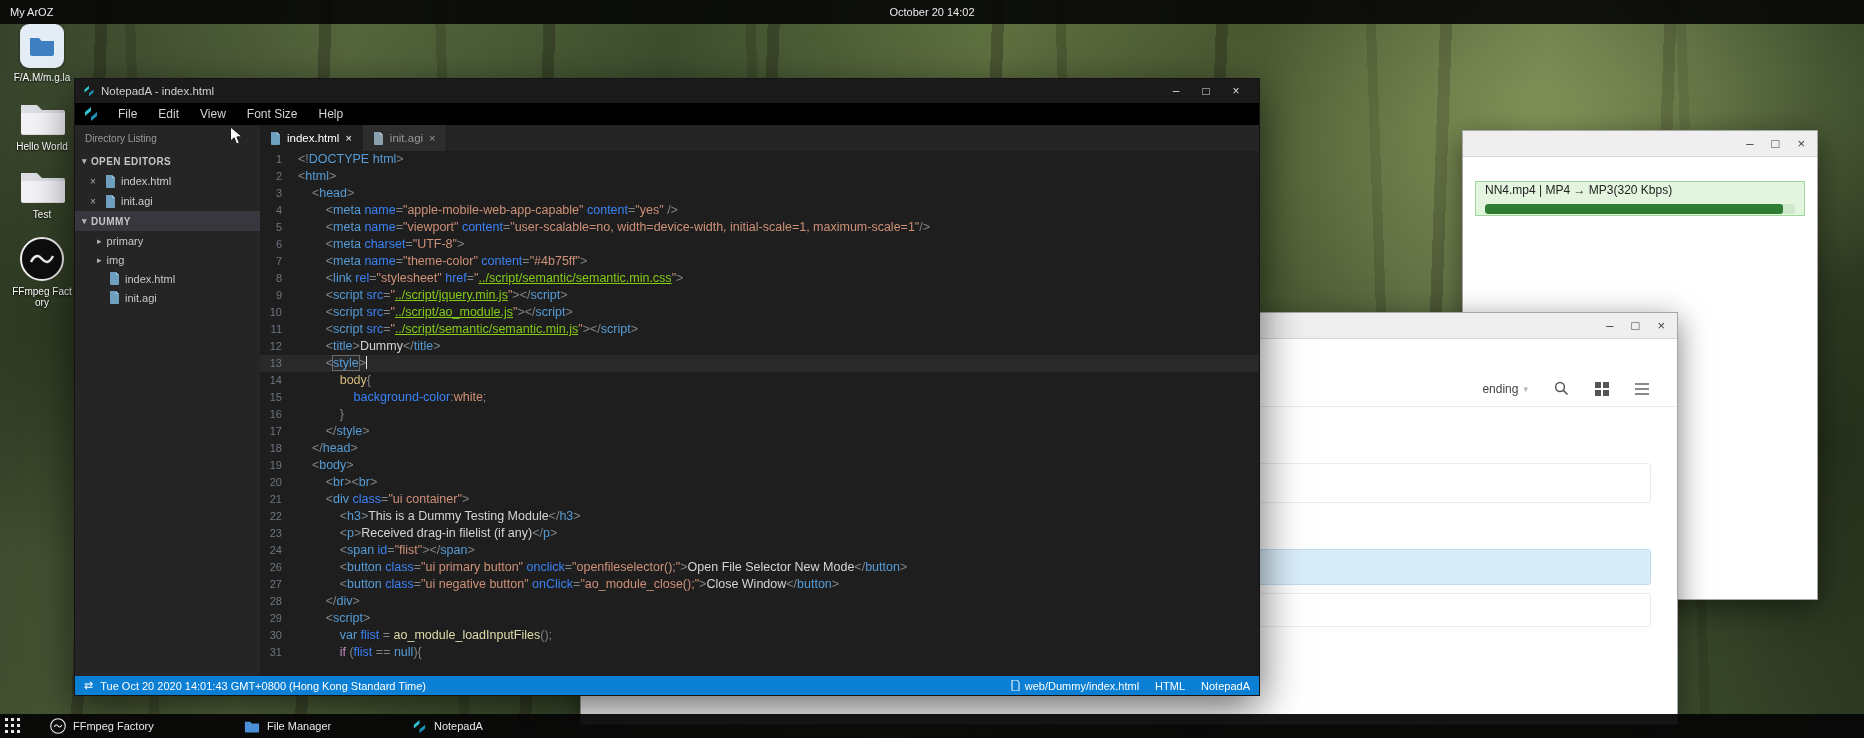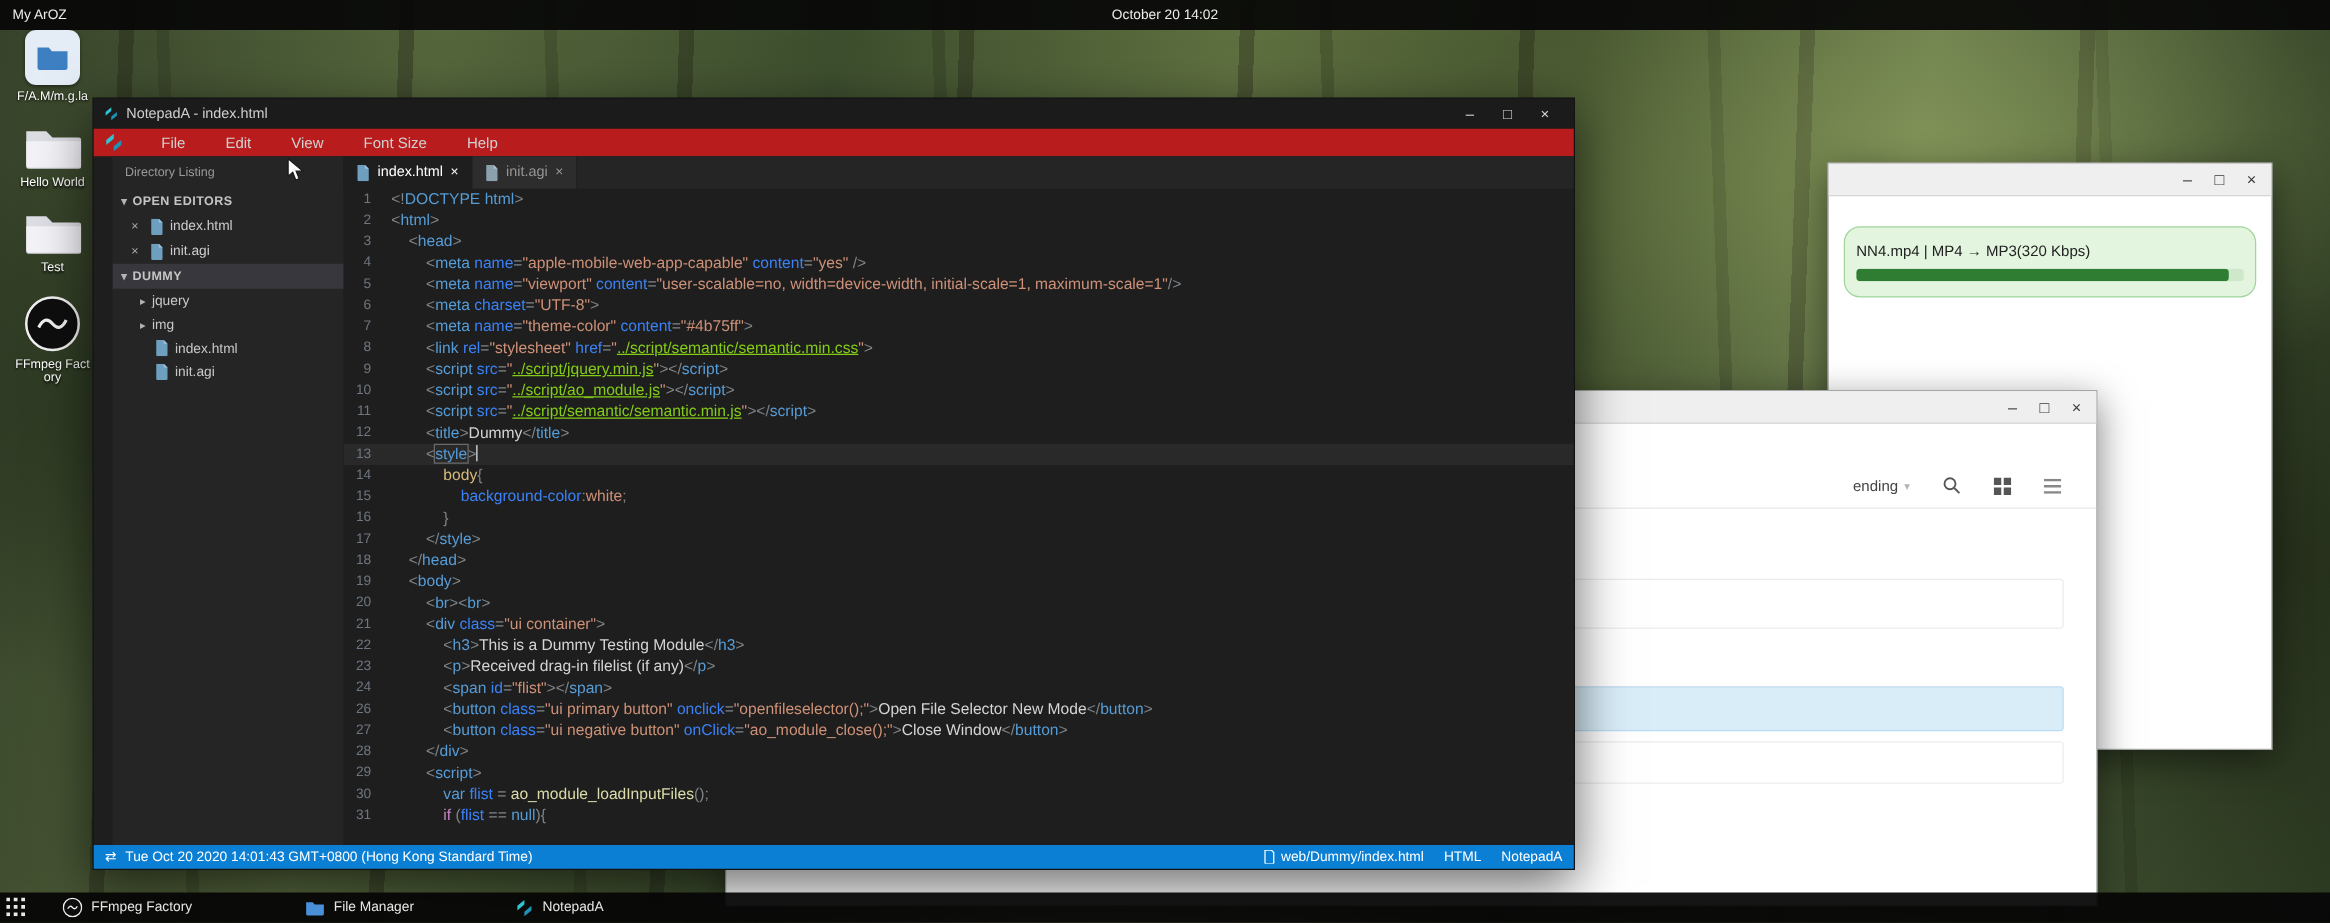--- a/index.html
+++ b/index.html
@@ -29,44 +29,44 @@
   .dlabel{color:#fff;font-size:10px;text-align:center;text-shadow:0 1px 2px #000;max-width:62px;word-break:break-all;line-height:1.15;}
   .tile{width:44px;height:44px;background:#e4ecf6;border-radius:9px;display:flex;align-items:center;justify-content:center;box-shadow:0 1px 3px rgba(0,0,0,.4);}
 
   
   .window{position:absolute;box-shadow:0 8px 28px rgba(0,0,0,.5);border:1px solid rgba(0,0,0,.35);}
   .lt-titlebar{height:26px;background:#efefef;border-bottom:1px solid #d6d6d6;display:flex;align-items:center;justify-content:flex-end;gap:18px;padding:0 12px;color:#3a3a3a;font-size:13px;}
   .lt-titlebar .wc{cursor:pointer;line-height:1;}
 
   
   .win-ffmpeg{left:1462px;top:130px;width:356px;height:470px;background:#fff;z-index:2;}
-  .green-box{margin:24px 12px 0;background:#e3f5df;border:1px solid #9fd49b;border-radius:13px;padding:12px 9px;}
+  .green-box{margin:24px 12px 0;background:#e3f5df;border:1px solid #9fd49b;border-radius:0;padding:1px 9px;}
   .green-box .job{font-size:12px;color:#222;white-space:nowrap;overflow:hidden;}
   .progress-track{margin-top:7px;height:10px;background:#cfe7cb;border-radius:3px;overflow:hidden;}
   .progress-fill{height:100%;width:96%;background:var(--progress-green,#2e7d32);border-radius:3px;}
 
   
   .win-fm{left:580px;top:312px;width:1098px;height:413px;background:#fff;z-index:3;}
   .fm-toolbar{position:absolute;top:58px;left:0;right:0;height:36px;border-bottom:1px solid #e9e9e9;
     display:flex;align-items:center;justify-content:flex-end;gap:26px;padding:0 28px;color:#555;font-size:12px;}
   .fm-toolbar .sort{display:flex;align-items:center;gap:5px;cursor:pointer;color:#444;}
   .fm-toolbar .icon{cursor:pointer;display:flex;align-items:center;}
   .fm-row{position:absolute;left:16px;right:26px;background:#fff;border:1px solid #ececec;border-radius:3px;}
   .fm-row.r1{top:150px;height:40px;}
   .fm-row.sel{top:236px;height:36px;background:var(--selection-blue,#d9edf9);border-color:#bcdcf0;}
   .fm-row.r3{top:280px;height:34px;}
 
   
   .win-np{left:74px;top:78px;width:1186px;height:618px;background:#1e1e1e;z-index:5;box-shadow:0 12px 40px rgba(0,0,0,.6);}
   .np-title{height:24px;background:#1b1b1c;display:flex;align-items:center;gap:6px;padding:0 8px;color:#cfcfcf;font-size:11.5px;}
   .np-controls{margin-left:auto;display:flex;}
   .np-controls .wc{width:30px;text-align:center;color:#d8d8d8;font-size:12px;cursor:pointer;}
-  .np-menu{height:22px;background:#b91c1c;display:flex;align-items:center;gap:16px;padding:0 8px;color:#d2d2d2;font-size:12px;}
+  .np-menu{height:22px;background:#000000;display:flex;align-items:center;gap:5px;padding:0 8px;color:#d2d2d2;font-size:12px;}
   .np-menu .mitem{padding:2px 8px;border-radius:3px;cursor:pointer;}
-  .np-body{position:absolute;top:46px;bottom:19px;left:0;right:0;display:flex;margin-left:15px;}
+  .np-body{position:absolute;top:46px;bottom:19px;left:0;right:0;display:flex;}
 
   .np-side{width:185px;flex:none;background:#252526;color:#ccc;overflow:hidden;}
   .side-title{padding:8px 10px 7px;font-size:10px;color:#9a9a9a;}
   .sec-head{display:flex;align-items:center;gap:4px;height:20px;padding:0 7px;font-size:10px;font-weight:bold;color:#c5c5c5;letter-spacing:.4px;cursor:pointer;}
   .sec-head.proj{background:#37373d;}
   .caret{color:#b4b4b4;font-size:9px;}
   .oe-row{display:flex;align-items:center;gap:5px;height:20px;padding:0 6px 0 15px;font-size:11px;color:#cccccc;cursor:pointer;}
   .oe-row .xx{color:#aaa;font-size:10px;width:10px;cursor:pointer;}
   .tree-row{display:flex;align-items:center;gap:5px;height:19px;padding:0 6px 0 22px;font-size:11px;color:#c8c8c8;cursor:pointer;}
   .tree-row.file{padding-left:34px;}
@@ -247,21 +247,21 @@
               <path d="M7 0 l3 3 h-3 Z" fill="#9cc3dd"></path>
             </svg>
           <span>init.agi</span>
         </div>
         <div class="sec-head proj">
           <span class="caret">▾</span>
           <span>DUMMY</span>
         </div>
         <div class="tree-row">
           <span class="caret">▸</span>
-          <span>jquery</span>
+          <span>primary</span>
         </div>
         <div class="tree-row">
           <span class="caret">▸</span>
           <span>img</span>
         </div>
         <div class="tree-row file">
           <svg width="11" height="13" viewBox="0 0 11 13">
               <path d="M1 0 h6 l3 3 v9 a1 1 0 0 1 -1 1 H2 a1 1 0 0 1 -1 -1 Z" fill="#6f9fbf"></path>
               <path d="M7 0 l3 3 h-3 Z" fill="#9cc3dd"></path>
             </svg>

